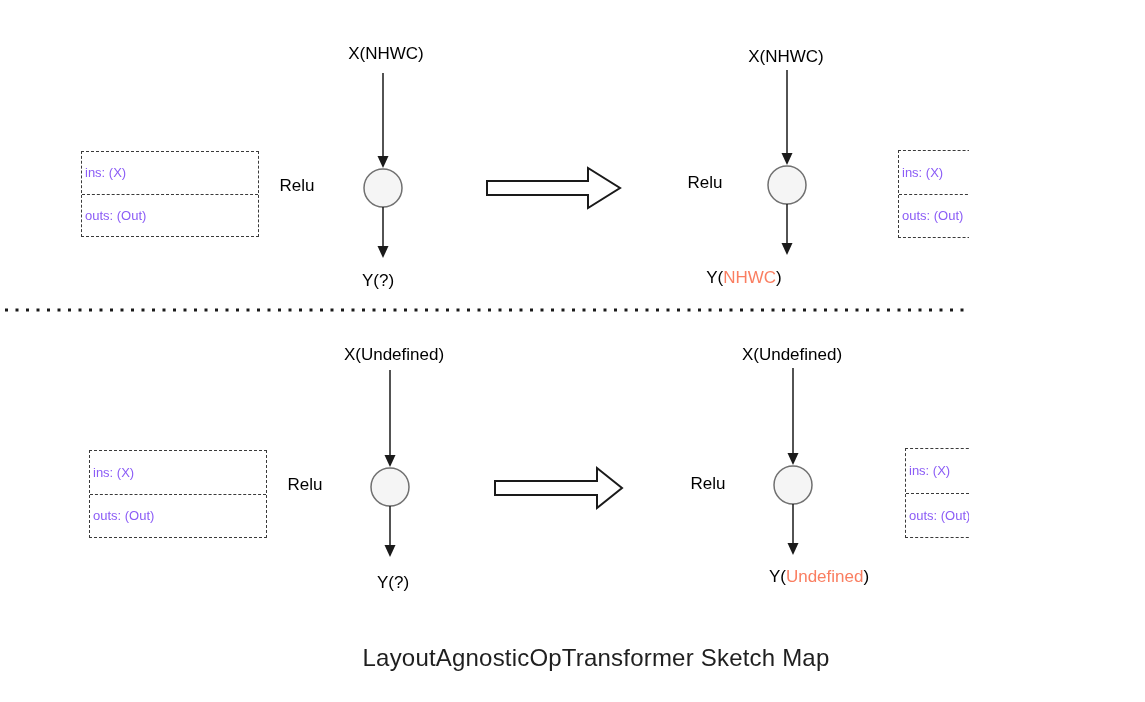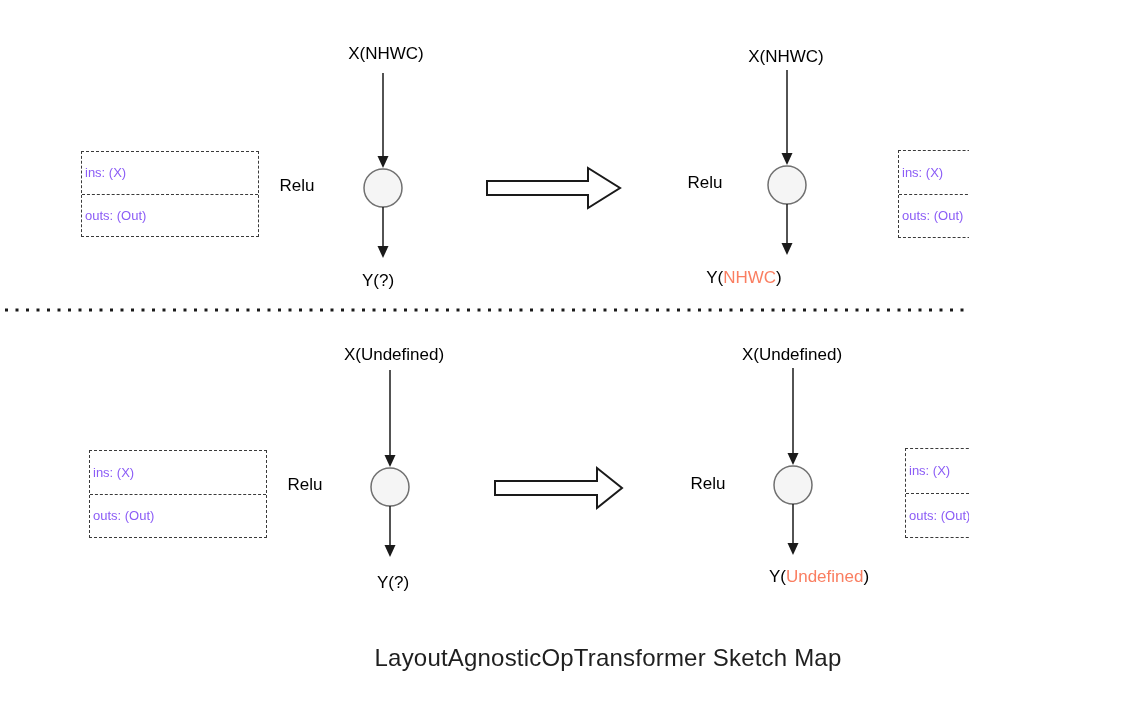--- a/index.html
+++ b/index.html
@@ -94,15 +94,15 @@
   </div>
 
   <div class="label input-label" style="left:792px; top:345px;">X(Undefined)</div>
   <div class="label op-label" style="left:708px; top:474px;">Relu</div>
   <div class="label output-label" style="left:791px; top:567px;margin-left:28px;"><span>Y(</span><span class="accent">Undefined</span><span>)</span></div>
   <div class="io-box" style="left:905px; top:448px; width:150px; height:90px;">
     <div class="compartment first">ins: (X)</div>
     <div class="compartment">outs: (Out)</div>
   </div>
 
-  <div class="title" style="left:596px; top:644px;margin-left:12px;">LayoutAgnosticOpTransformer Sketch Map</div>
+  <div class="title" style="left:596px; top:644px;">LayoutAgnosticOpTransformer Sketch Map</div>
 
 </div>
 
 </body></html>

